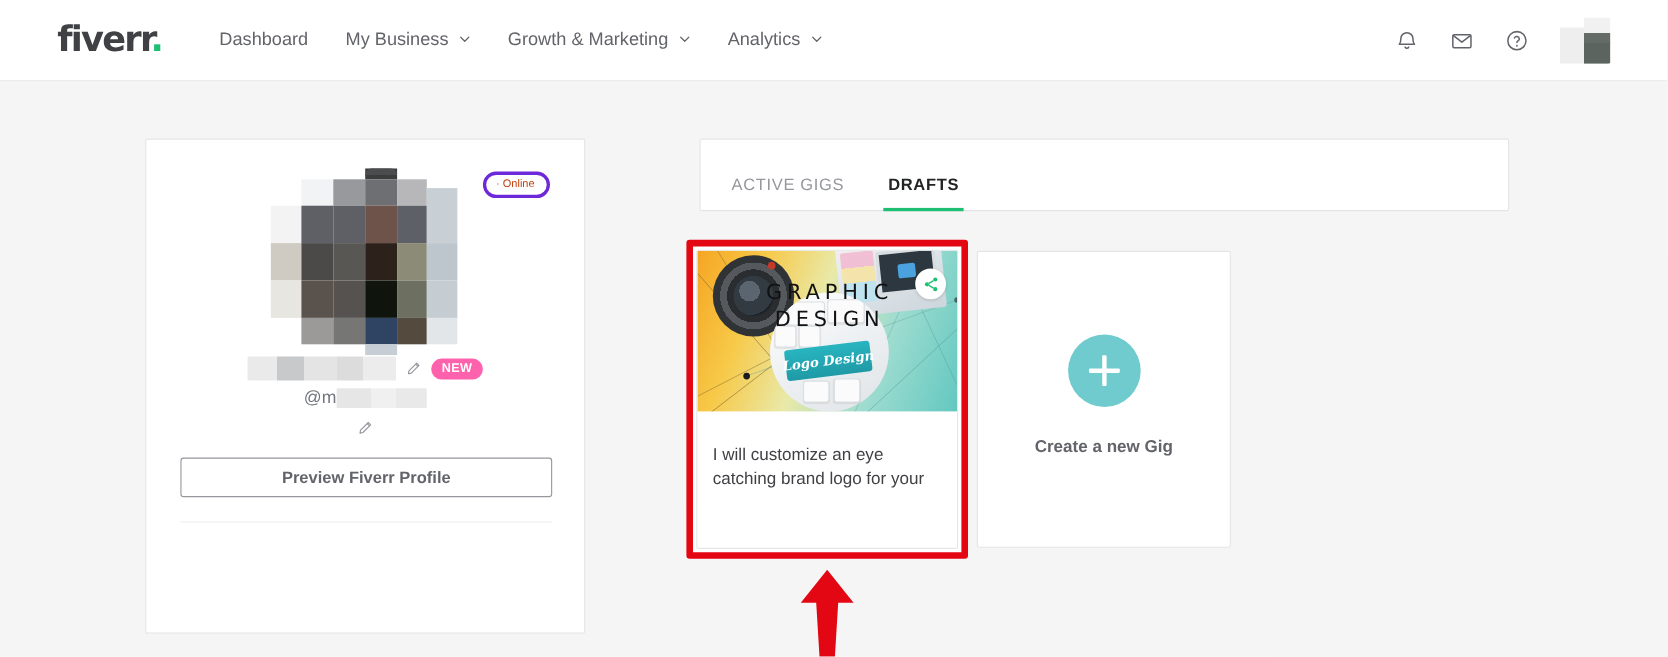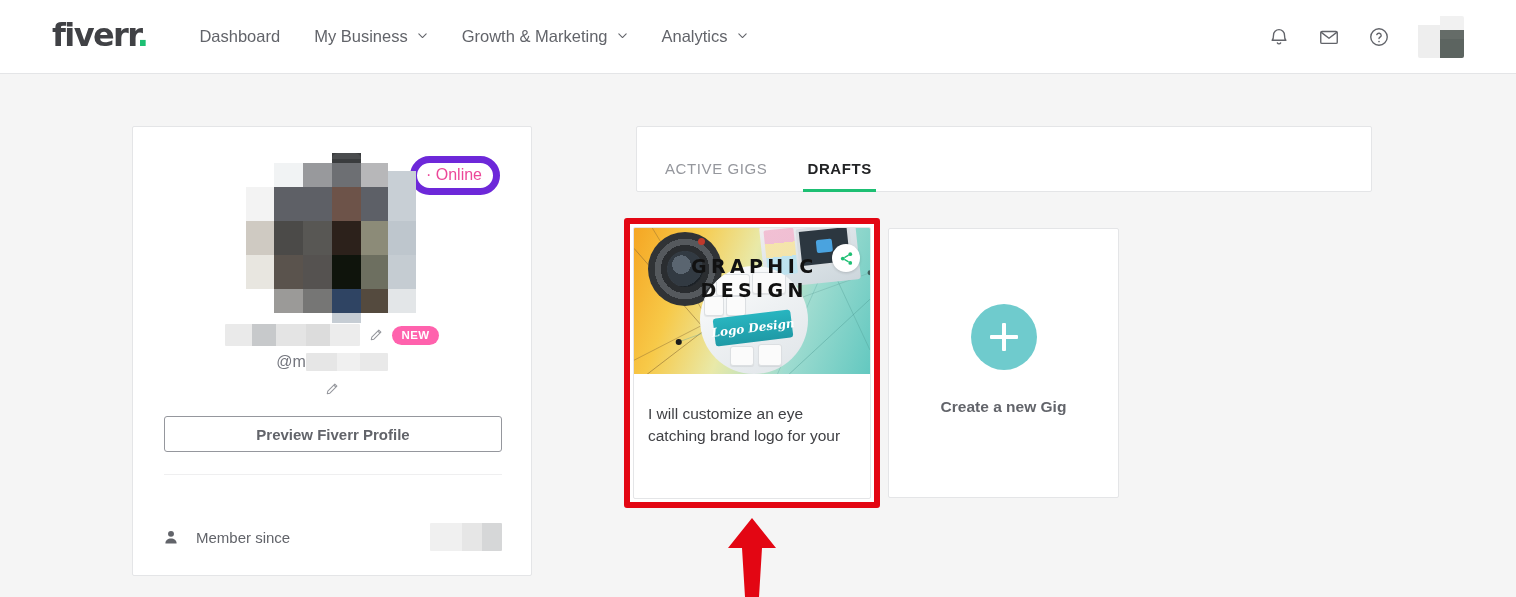--- a/index.html
+++ b/index.html
@@ -50,22 +50,22 @@
   .avatar-nav i { position: absolute; display: block; }
 
   
   .profile-card {
     position: absolute; left: 132px; top: 126px;
     width: 400px; height: 450px;
     background: #fff; border: 1px solid #e4e5e7; border-radius: 2px;
   }
   .online-badge {
     position: absolute; right: 31px; top: 29px;
-    border: 7px solid #6d28d9; color: #ec4899;
-    border-radius: 30px; font-size: 16px;
+    border: 3px solid #6d28d9; color: #c2410c;
+    border-radius: 30px; font-size: 10px;
     padding: 3px 11px 4px 9px; background: #fff; white-space: nowrap;
   }
   .avatar-big {
     position: absolute; left: 113px; top: 26px;
     width: 170px; height: 170px; overflow: hidden;
   }
   .avatar-big i { position: absolute; display: block; }
 
   .name-row {
     position: absolute; left: 0; right: 0; top: 197px;
@@ -191,21 +191,21 @@
     border-radius: 3px; transform: rotate(-7deg);
     display: flex; align-items: center; justify-content: center;
   }
   .logo-key span {
     color: #fff; font-size: 12px; font-weight: 700;
     font-family: "DejaVu Serif", serif; font-style: italic; white-space: nowrap;
   }
   .thumb-title {
     position: absolute; left: 0; right: 0; top: 26px;
     text-align: center; color: #111; line-height: 1.28;
-    font-family: "DejaVu Sans", sans-serif; font-weight: 700;
+    font-family: "DejaVu Sans", sans-serif; font-weight: 400;
     font-size: 19px; letter-spacing: 4.4px; text-indent: 4.4px;
   }
   .share-btn {
     position: absolute; right: 10px; top: 16px; width: 28px; height: 28px;
     border-radius: 50%; background: #fff;
     display: flex; align-items: center; justify-content: center; cursor: pointer;
     box-shadow: 0 1px 3px rgba(0,0,0,.16);
   }
   .share-btn svg { display: block; color: #1dbf73; }
 
@@ -373,30 +373,20 @@
           <path d="M11.2 2.4 13.6 4.8 5.6 12.8 2.6 13.4 3.2 10.4z"></path>
           <path d="M10.1 3.5 12.5 5.9"></path>
         </svg>
       </span>
     </div>
 
     <div class="preview-btn">Preview Fiverr Profile</div>
     <div class="divider"></div>
 
 
-    <div class="info-row member">
-      <span class="info-icon">
-        <svg viewBox="0 0 16 16" width="14" height="16" fill="#62646a">
-            <circle cx="8" cy="4.4" r="3.4"></circle>
-            <path d="M1.6 15.4c0-3.6 2.9-5.6 6.4-5.6s6.4 2 6.4 5.6z"></path>
-          </svg>
-      </span>
-      <span class="info-label">Member since</span>
-      <span class="info-val redact member-redact"></span>
-    </div>
   </div>
 
   <div class="tabs-card">
     <div class="tab inactive">ACTIVE GIGS</div>
     <div class="tab active">DRAFTS</div>
   </div>
 
   <div class="gig-wrap">
     <div class="gig-highlight">
       <div class="gig-card">

